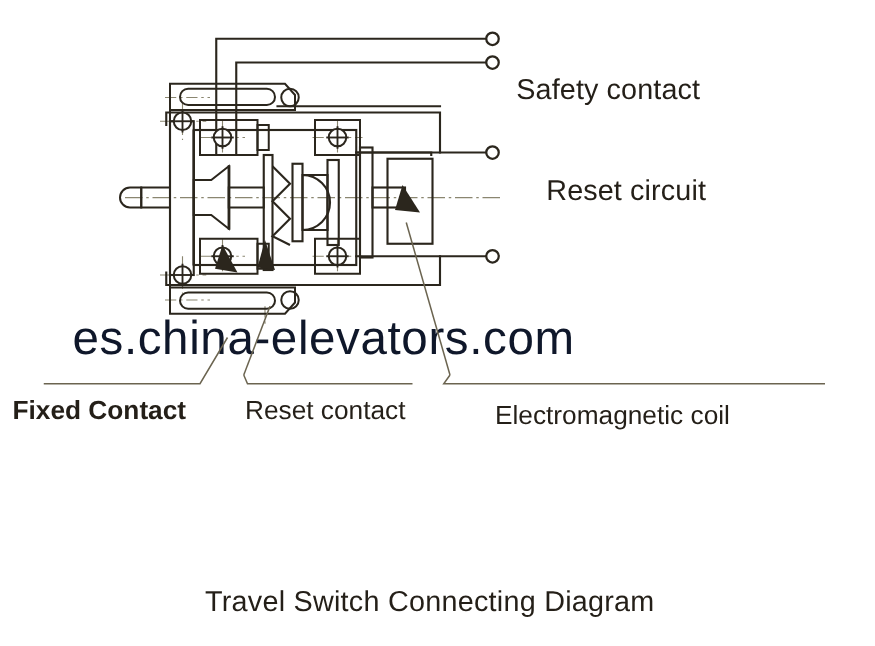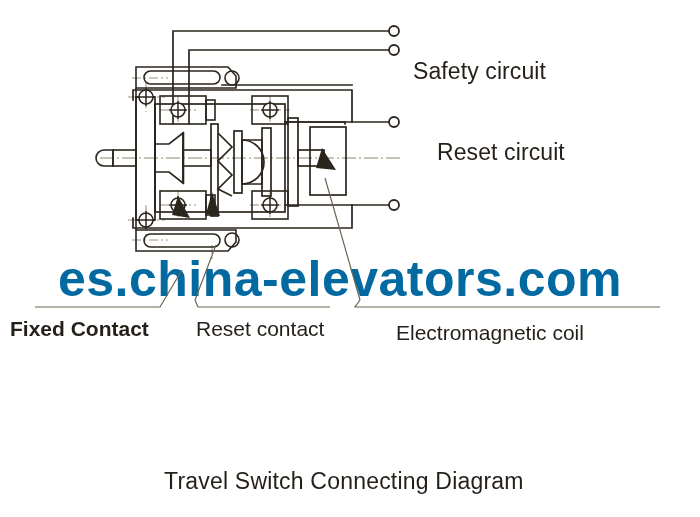--- a/index.html
+++ b/index.html
@@ -52,23 +52,23 @@
   .lbl-part.bold {
     font-weight: 700;
   }
   .lbl-title {
     font-size: 23px;
     font-weight: 400;
     letter-spacing: 0.2px;
   }
   .watermark {
     position: absolute;
-    font-size: 50px;
-    font-weight: 700;
-    color: #0369a1;
+    font-size: 38px;
+    font-weight: 400;
+    color: #0f172a;
     letter-spacing: 0.5px;
     white-space: nowrap;
     pointer-events: none;
   }
 </style>
 </head>
 <body>
 
 <div id="stage">
 
@@ -223,21 +223,21 @@
       <path d="M 360,300 L 355,307 L 660,307"></path>
       <path d="M 360,300 L 325,178"></path>
     </g>
     <g fill="#2b261d">
       <polygon points="178,196 190,218 172,215"></polygon>
       <polygon points="212,192 220,216 206,214"></polygon>
       <polygon points="322,148 336,170 316,168"></polygon>
     </g>
   </svg>
 
-  <div class="txt lbl-circuit" style="left:413px; top:60px;">Safety circuit</div>
+  <div class="txt lbl-circuit" style="left:413px; top:60px;">Safety contact</div>
 
   <div class="txt lbl-circuit" style="left:413px; top:141px;margin-left:24px;">Reset circuit</div>
 
 
   <div class="txt lbl-part bold" style="left:10px; top:318px;text-align:center;">Fixed Contact</div>
 
   <div class="txt lbl-part" style="left:196px; top:318px;">Reset contact</div>
 
   <div class="txt lbl-part" style="left:396px; top:322px;">Electromagnetic coil</div>
 

